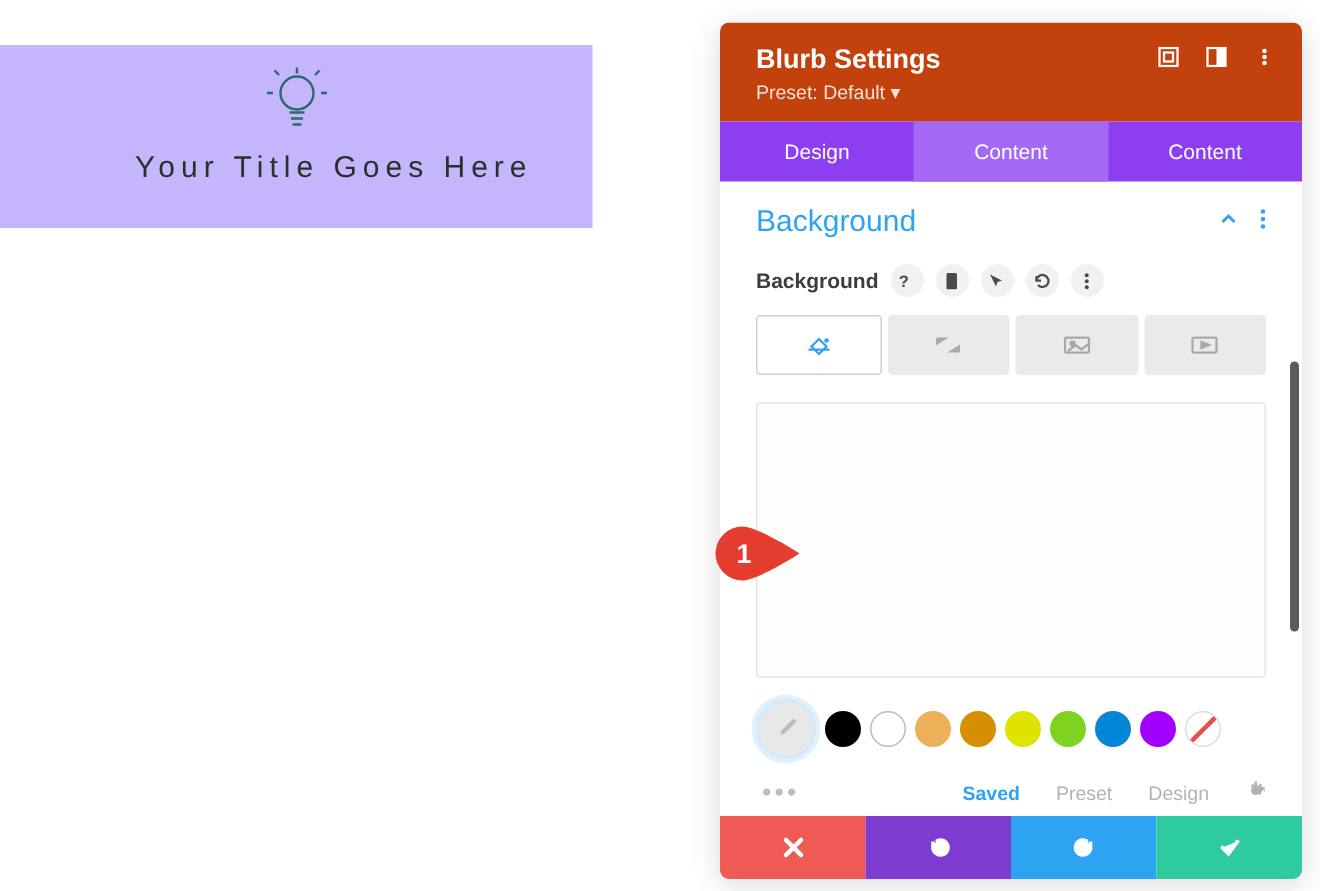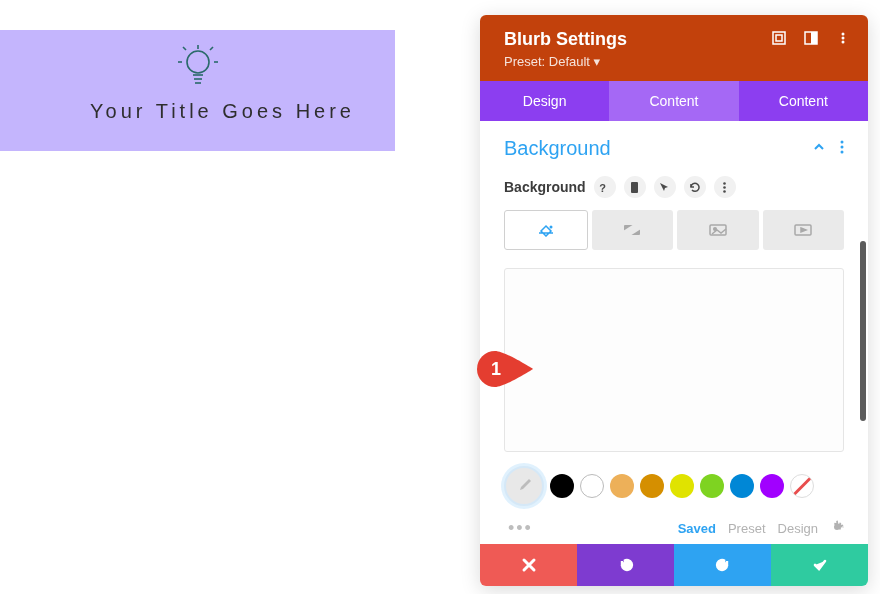--- a/index.html
+++ b/index.html
@@ -54,21 +54,21 @@
 .swatch-row { display: flex; align-items: center; gap: 6px; margin-top: 14px; }
 .eyedrop { width: 40px; height: 40px; border-radius: 50%; border: 2px solid #d5e8f7; background: #e8e8e8; display: flex; align-items: center; justify-content: center; cursor: pointer; box-shadow: 0 0 0 3px rgba(46,163,242,0.15); }
 .swatch { width: 24px; height: 24px; border-radius: 50%; cursor: pointer; }
 .swatch.bordered { border: 1px solid #bbb; }
 .swatch.slash { background: #fff; border: 1px solid #ddd; position: relative; overflow: hidden; }
 .swatch.slash::after { content: ""; position: absolute; top: 10px; left: -4px; width: 30px; height: 3px; background: #e84d4d; transform: rotate(-45deg); }
 
 
 .state-row { display: flex; align-items: center; justify-content: space-between; margin-top: 12px; padding-bottom: 6px; }
 .dots3 { color: #bdbdbd; font-size: 18px; letter-spacing: 2px; cursor: pointer; padding-left: 4px; }
-.state-links { display: flex; gap: 12px; align-items: center; font-size: 13px; }
+.state-links { display: flex; gap: 24px; align-items: center; font-size: 13px; }
 .state-link { color: #b2b2b2; cursor: pointer; }
 .state-link.active { color: #2ea3f2; font-weight: 600; }
 .gear { color: #b2b2b2; cursor: pointer; }
 
 
 .scroll-thumb { position: absolute; right: 2px; top: 120px; width: 6px; height: 180px; background: #5b5b5b; border-radius: 3px; }
 
 
 .panel-footer { display: flex; height: 42px; }
 .foot-btn { flex: 1; display: flex; align-items: center; justify-content: center; cursor: pointer; }

